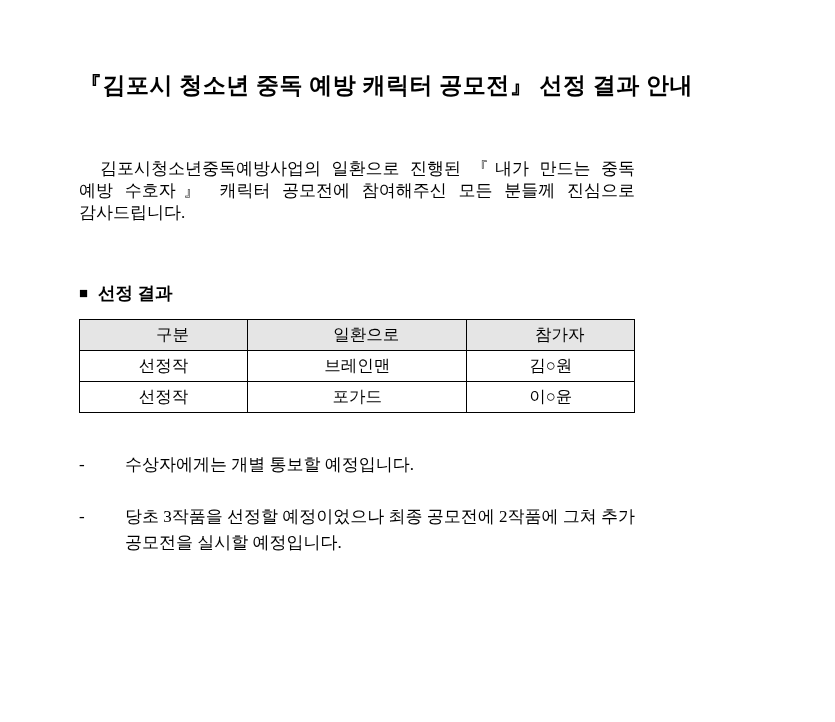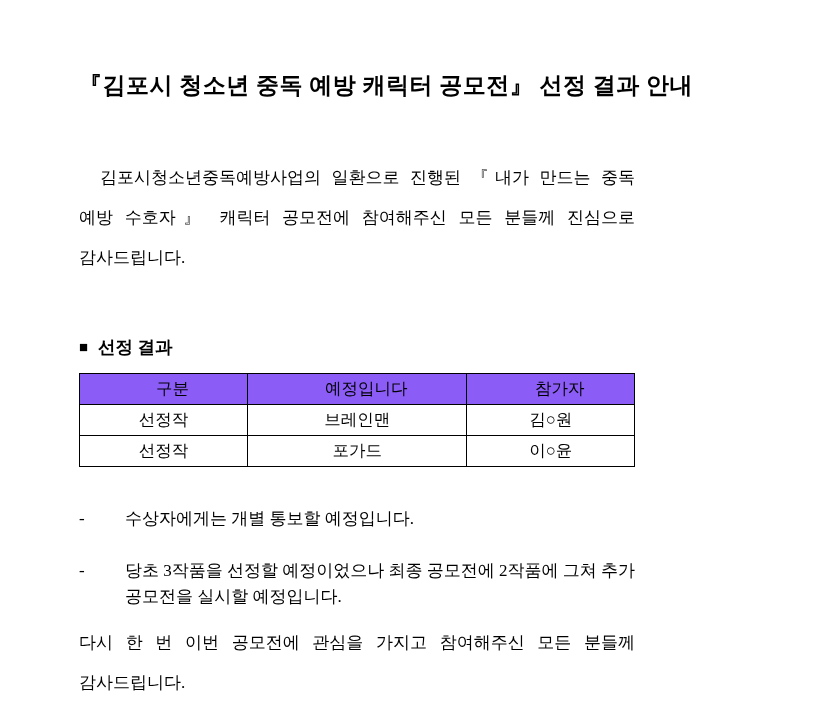--- a/index.html
+++ b/index.html
@@ -22,21 +22,21 @@
     margin: 0;
     font-size: 23px;
     font-weight: bold;
     text-align: center;
     letter-spacing: 0.5px;
     white-space: nowrap;
   }
   .para {
     margin: 0;
     font-size: 17px;
-    line-height: 40px;
+    line-height: 22px;
     text-align: justify;
     word-break: keep-all;
   }
   .intro {
     margin-top: 57px;
     text-indent: 21px;
   }
   .announce {
     margin-top: 14px;
     word-spacing: 4px;
@@ -63,21 +63,21 @@
   table.results td {
     border: 1.5px solid #000000;
     height: 30px;
     padding: 0 4px;
     text-align: center;
     vertical-align: middle;
     font-size: 16.5px;
     font-weight: normal;
   }
   table.results th {
-    background: #8b5cf6;
+    background: #e5e5e5;
     padding-left: 22px;
   }
   .col-category { width: 30.3%; }
   .col-character { width: 39.5%; }
   .col-participant { width: 30.2%; }
   .notes {
     margin-top: 39px;
   }
   .note {
     display: flex;
@@ -119,21 +119,21 @@
 
   <table class="results">
     <colgroup>
       <col class="col-category">
       <col class="col-character">
       <col class="col-participant">
     </colgroup>
     <thead>
       <tr>
         <th>구분</th>
-        <th>예정입니다</th>
+        <th>일환으로</th>
         <th>참가자</th>
       </tr>
     </thead>
     <tbody>
       <tr>
         <td>선정작</td>
         <td>브레인맨</td>
         <td>김○원</td>
       </tr>
       <tr>
@@ -148,15 +148,14 @@
     <div class="note">
       <span class="dash">-</span>
       <span class="para note-text">수상자에게는 개별 통보할 예정입니다.</span>
     </div>
     <div class="note">
       <span class="dash">-</span>
       <span class="para note-text">당초 3작품을 선정할 예정이었으나 최종 공모전에 2작품에 그쳐 추가 공모전을 실시할 예정입니다.</span>
     </div>
   </div>
 
-  <p class="para closing">다시 한 번 이번 공모전에 관심을 가지고 참여해주신 모든 분들께 감사드립니다.</p>
 
 </div>
 
 </body></html>

